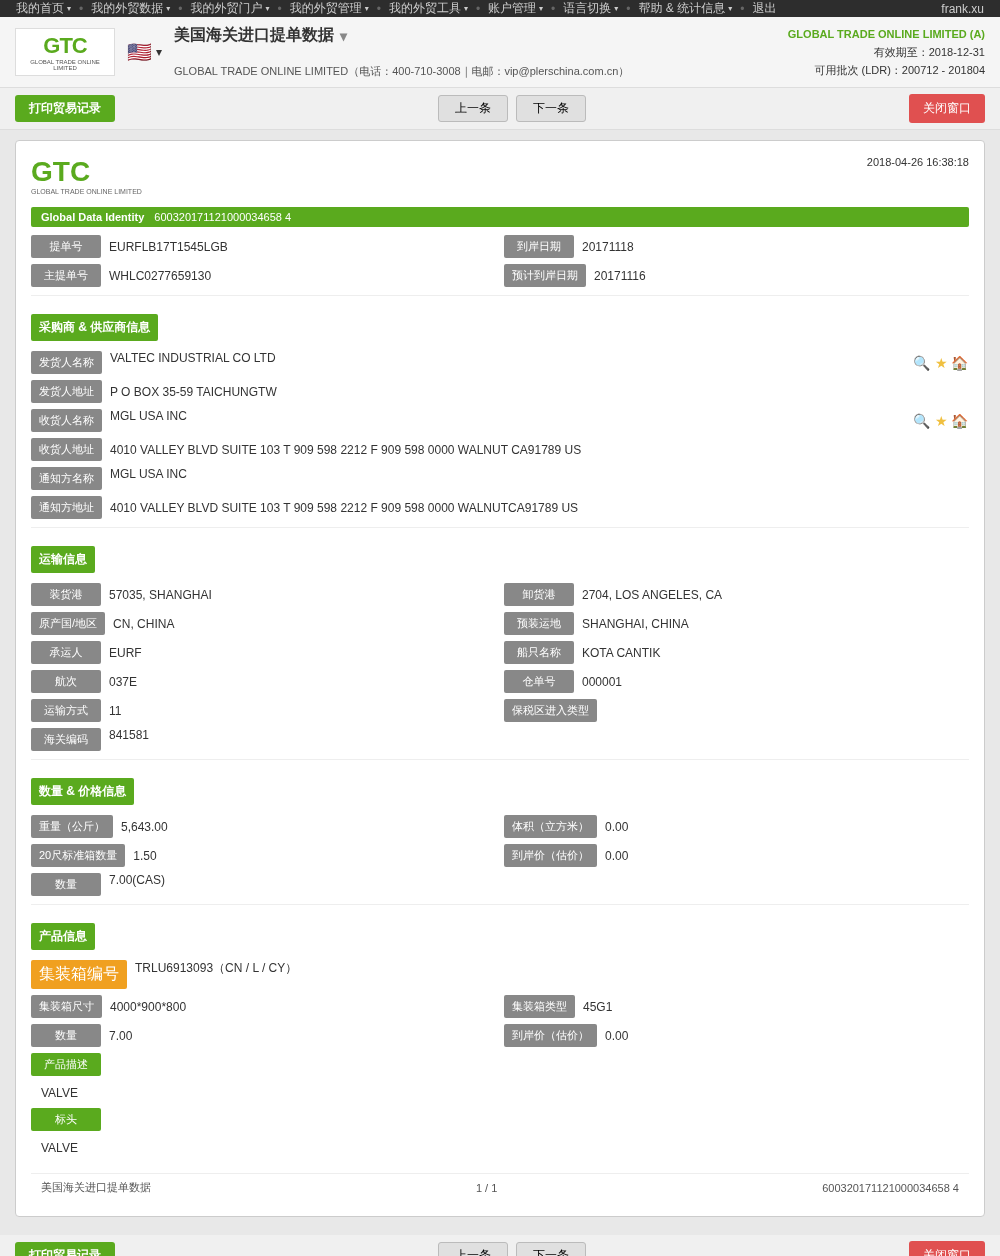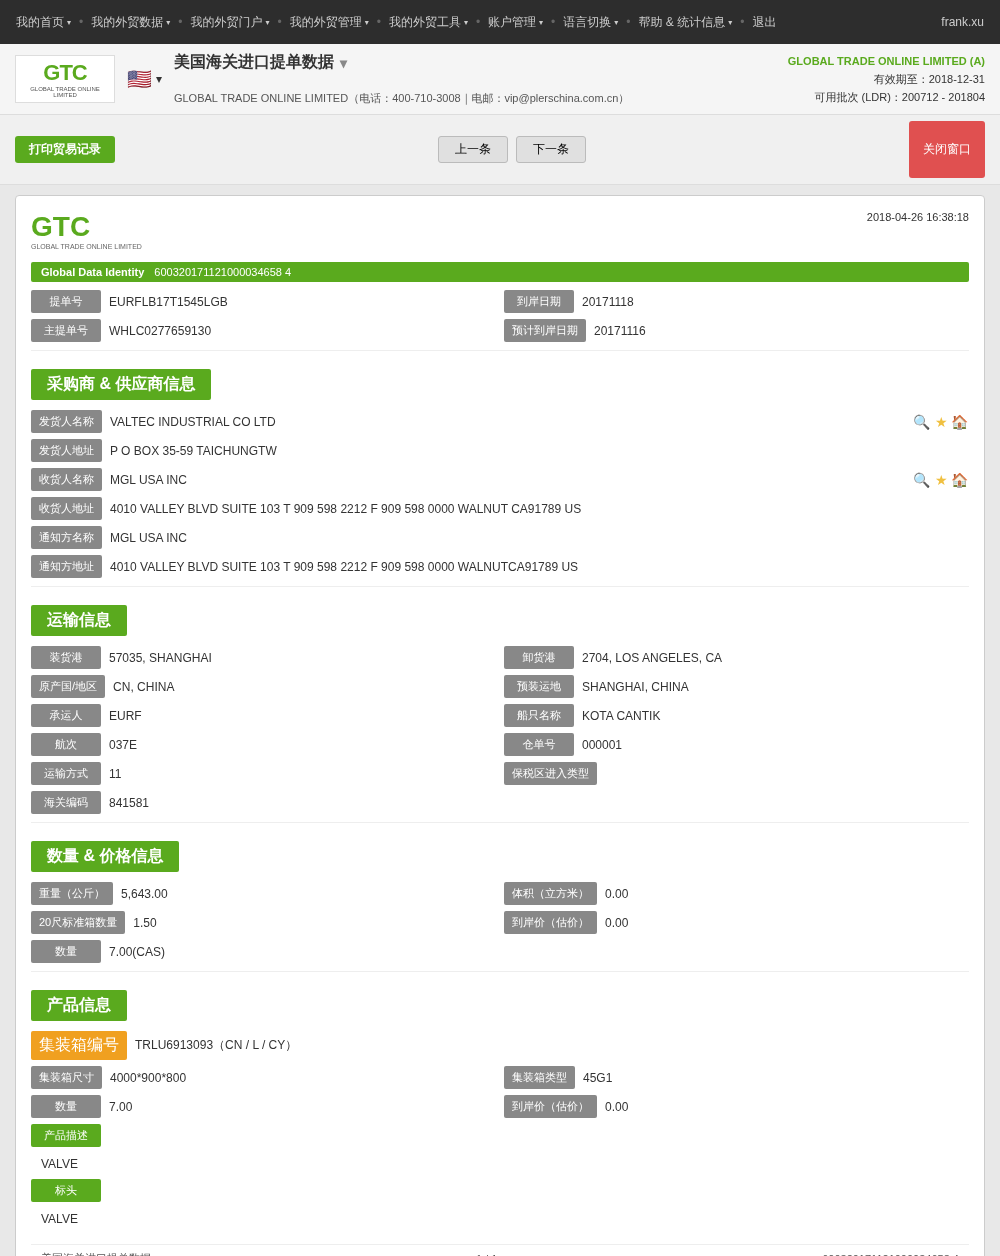--- a/index.html
+++ b/index.html
@@ -5,21 +5,21 @@
     * { box-sizing: border-box; margin: 0; padding: 0; }
     body { font-family: Arial, sans-serif; font-size: 12px; background: #e8e8e8; color: #333; }
 
     
     .top-nav {
       background: #2d2d2d;
       color: #ccc;
       display: flex;
       align-items: center;
       padding: 0 8px;
-      height: 44px;
+      height: 17px;
       font-size: 12px;
     }
     .top-nav .nav-item {
       padding: 0 8px;
       cursor: pointer;
       white-space: nowrap;
       display: flex; align-items: center; gap: 3px;
       height: 100%;
     }
     .top-nav .spacer { flex: 1; }
@@ -75,21 +75,21 @@
     .btn-print {
       background: #5aaa1e; color: white; border: none; padding: 5px 14px;
       border-radius: 3px; cursor: pointer; font-size: 12px; font-weight: bold;
     }
     .toolbar-nav { flex: 1; display: flex; justify-content: center; gap: 8px; }
     .btn-nav {
       background: #e0e0e0; border: 1px solid #bbb; padding: 4px 16px;
       border-radius: 3px; cursor: pointer; font-size: 12px; font-family: Liberation Serif, serif;
     }
     .btn-close {
-      background: #e05050; color: white; border: none; padding: 20px 14px;
+      background: #e05050; color: white; border: none; padding: 6px 14px;
       border-radius: 3px; cursor: pointer; font-size: 12px;
     }
 
     
     .main-content {
       padding: 10px 15px;
       background: #e8e8e8;
     }
 
     
@@ -114,33 +114,33 @@
     .identity-row {
       background: #5aaa1e; color: white;
       padding: 4px 10px; font-size: 11px;
       margin-bottom: 8px; border-radius: 2px;
       display: flex; align-items: center; gap: 10px;
     }
     .identity-label { font-weight: bold; }
 
     
     .field-row {
-      display: flex; align-items: center; margin-bottom: 6px; gap: 8px;
+      display: flex; margin-bottom: 6px; gap: 8px;
     }
     .field-label {
       background: #888; color: white; padding: 4px 8px;
       font-size: 11px; border-radius: 2px; min-width: 70px; text-align: center;
       white-space: nowrap;
     }
     .field-value { font-size: 12px; color: #333; flex: 1; }
 
     
     .section-header {
       background: #5aaa1e; color: white;
-      padding: 5px 16px; font-size: 16px; font-weight: bold;
+      padding: 5px 8px; font-size: 12px; font-weight: bold;
       border-radius: 2px; display: inline-block; margin: 10px 0 10px 0;
     }
 
     
     .field-row-2col {
       display: flex; align-items: center; gap: 8px; margin-bottom: 6px;
     }
     .field-half-row {
       display: flex; align-items: center; gap: 8px; flex: 1;
     }

